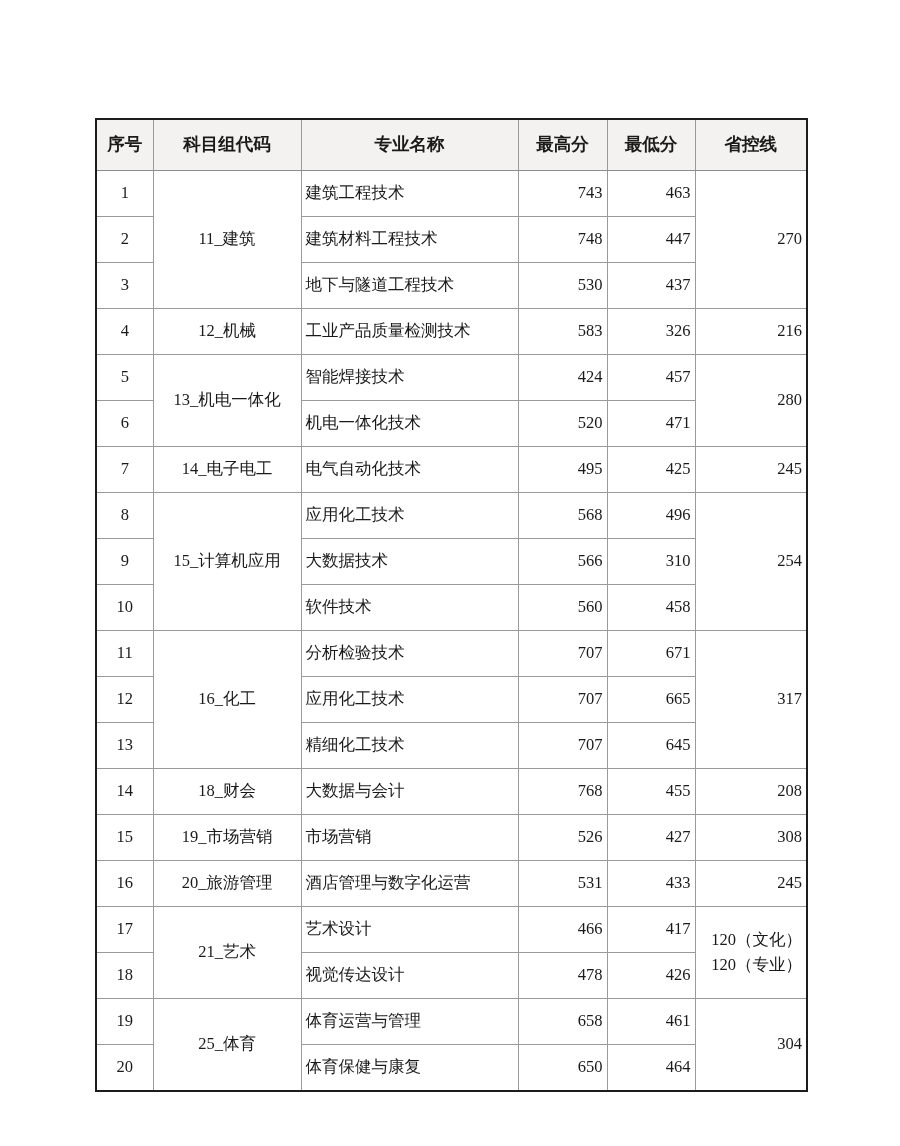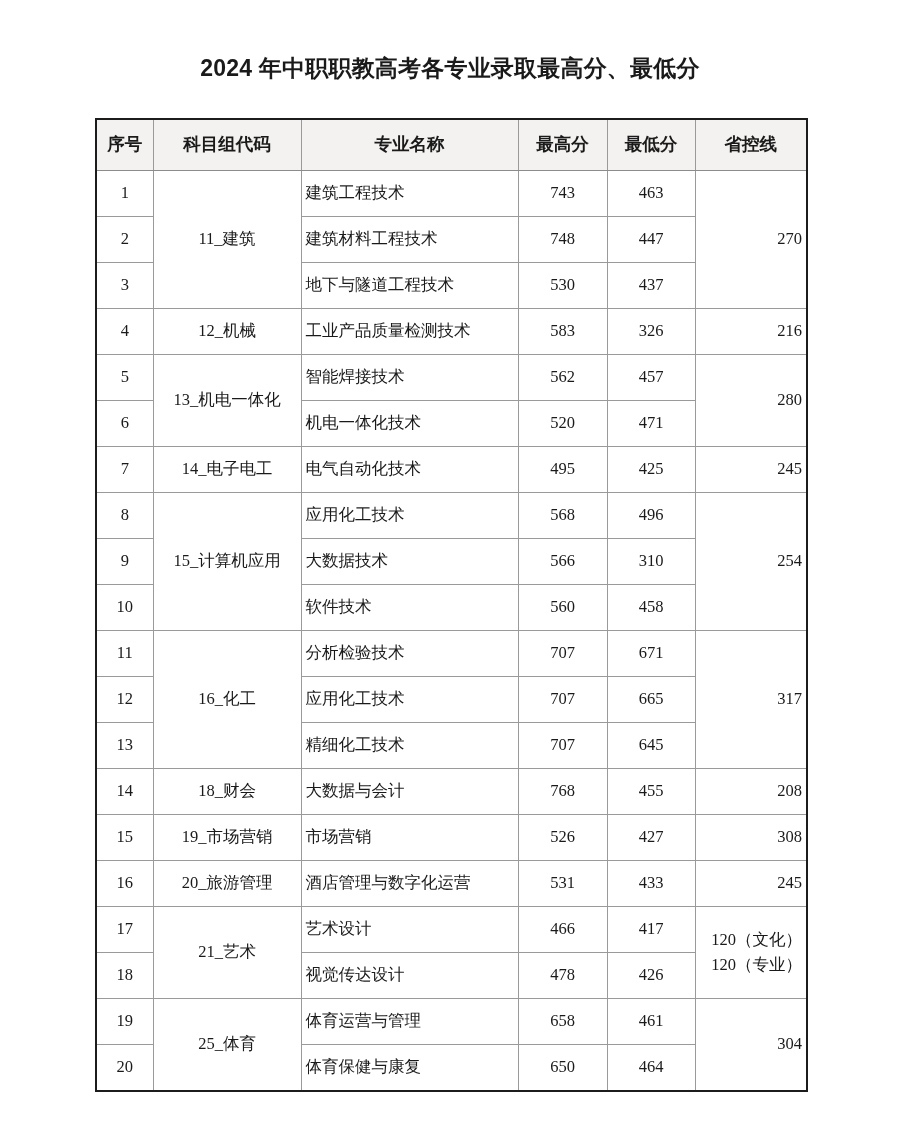--- a/index.html
+++ b/index.html
@@ -77,41 +77,40 @@
   col.c-index  { width: 57px; }
   col.c-group  { width: 148px; }
   col.c-major  { width: 217px; }
   col.c-high   { width: 89px; }
   col.c-low    { width: 88px; }
   col.c-line   { width: 112px; }
 
   td.idx   { text-align: center; height: 45px; }
   td.grp   { text-align: center; padding-left: 14px; }
   td.major { text-align: left; padding-left: 13px; }
-  td.num   { text-align: center; }
+  td.num   { text-align: right; }
   td.line  { text-align: right; }
   td.line.two-line { line-height: 1.5; font-size: 16.5px; }
 
   
   tr.group-start > td,
   tr.group-start > th {
     border-top: 1px solid #4a4a4a;
   }
 
   
   tbody tr:last-child > td {
     border-bottom: none;
   }
 </style>
 </head>
 <body>
 
 <div class="page">
 
-  <h1 class="doc-title">2024 年中职职教高考各专业录取最高分、最低分</h1>
 
   <div class="table-wrap">
     <table class="score-table">
       <colgroup>
         <col class="c-index">
         <col class="c-group">
         <col class="c-major">
         <col class="c-high">
         <col class="c-low">
         <col class="c-line">
@@ -152,21 +151,21 @@
             <td class="grp" rowspan="1">12_机械</td>
             <td class="major">工业产品质量检测技术</td>
             <td class="num">583</td>
             <td class="num">326</td>
             <td class="line" rowspan="1">216</td>
           </tr>
           <tr class="group-start">
             <td class="idx">5</td>
             <td class="grp" rowspan="2">13_机电一体化</td>
             <td class="major">智能焊接技术</td>
-            <td class="num">562</td>
+            <td class="num">424</td>
             <td class="num">457</td>
             <td class="line" rowspan="2">280</td>
           </tr>
           <tr>
             <td class="idx">6</td>
             <td class="major">机电一体化技术</td>
             <td class="num">520</td>
             <td class="num">471</td>
           </tr>
           <tr class="group-start">

